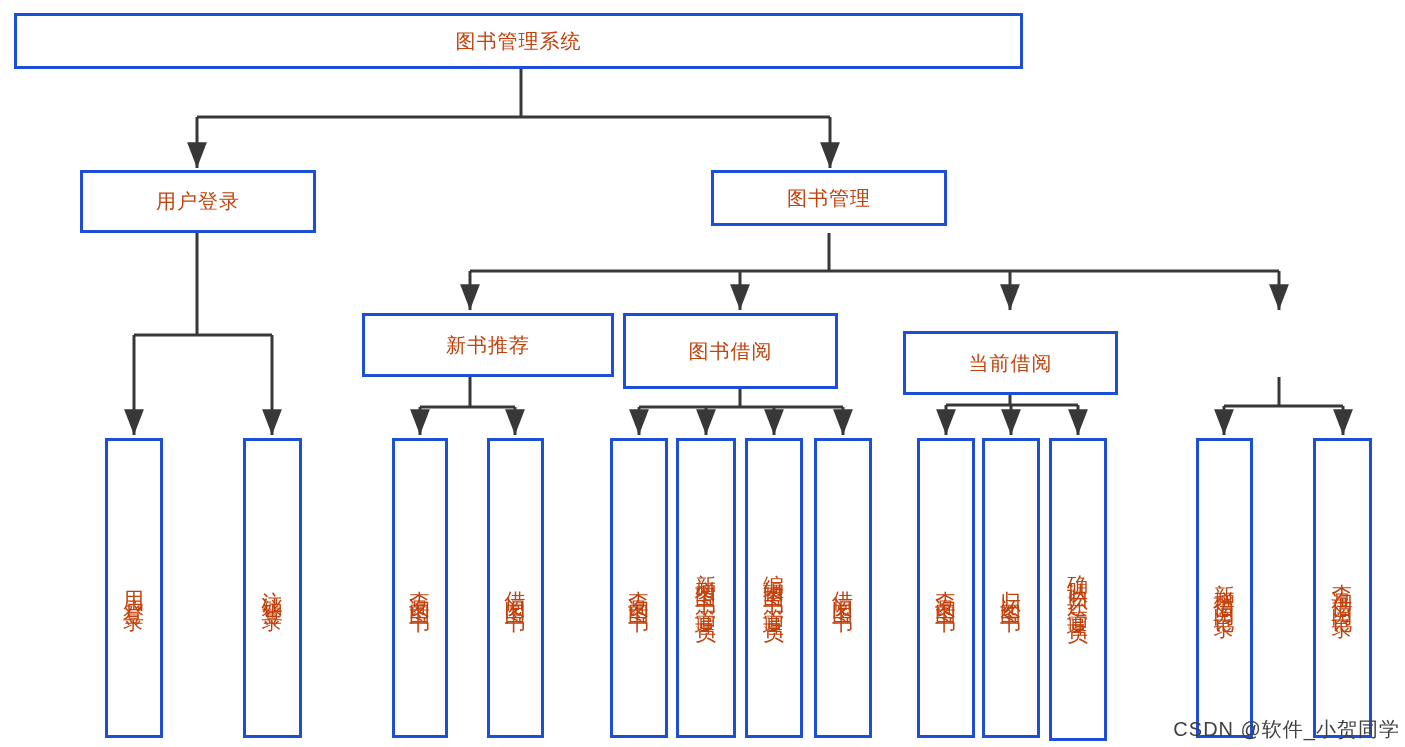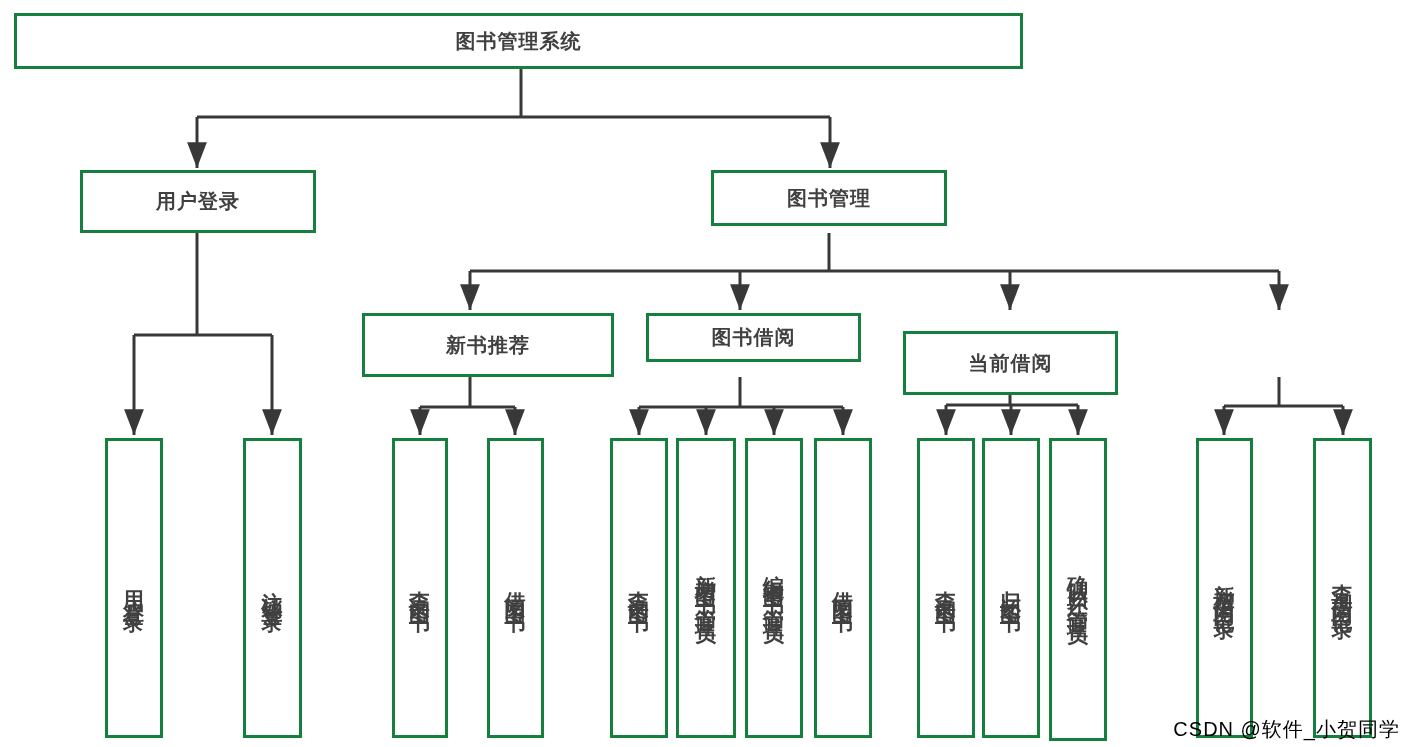--- a/index.html
+++ b/index.html
@@ -1,26 +1,26 @@
 <!DOCTYPE html>
 <html><head>
 <meta charset="utf-8">
 <style>
   html,body{margin:0;padding:0;background:#fff;}
   .stage{position:relative;width:1405px;height:747px;background:#fff;overflow:hidden;
          font-family:"Liberation Sans","DejaVu Sans",sans-serif;}
   .wires{position:absolute;left:0;top:0;}
   .w{fill:none;stroke:#383838;stroke-width:3;}
-  .box{position:absolute;box-sizing:border-box;border:3px solid #15803d;background:#fff;
+  .box{position:absolute;box-sizing:border-box;border:3px solid #1d4ed8;background:#fff;
        display:flex;align-items:center;justify-content:center;
-       color:#404040;font-size:20px;letter-spacing:1px;font-weight:bold;}
+       color:#c2410c;font-size:20px;letter-spacing:1px;}
   .leaf{top:438px;height:300px;}
   .leaf .vtxt{writing-mode:vertical-rl;text-orientation:upright;
               letter-spacing:7px;line-height:1;font-size:21px;}
-  .watermark{position:absolute;right:5px;bottom:4px;font-size:20px;color:#000000;
+  .watermark{position:absolute;right:5px;bottom:4px;font-size:20px;color:#404040;
              letter-spacing:1px;z-index:5;}
 </style>
 </head>
 <body>
 
 <div class="stage">
 
   <svg class="wires" width="1405" height="747">
     <defs>
       <marker id="arw" markerWidth="10" markerHeight="7" refX="8.6" refY="3.3" orient="auto">
@@ -57,21 +57,21 @@
     <path class="w" marker-end="url(#arw)" d="M1224,406 V435"></path>
     <path class="w" marker-end="url(#arw)" d="M1343,406 V435"></path>
   </svg>
 
   <div class="box" style="left:14px;top:13px;width:1009px;height:56px">图书管理系统</div>
 
   <div class="box" style="left:80px;top:170px;width:236px;height:63px">用户登录</div>
   <div class="box" style="left:711px;top:170px;width:236px;height:56px">图书管理</div>
 
   <div class="box" style="left:362px;top:313px;width:252px;height:64px">新书推荐</div>
-  <div class="box" style="left:646px;top:313px;width:215px;height:49px">图书借阅</div>
+  <div class="box" style="left:623px;top:313px;width:215px;height:76px">图书借阅</div>
   <div class="box" style="left:903px;top:331px;width:215px;height:64px">当前借阅</div>
 
   <div class="box leaf" style="left:105px;width:58px">
     <span class="vtxt">用户登录</span>
   </div>
   <div class="box leaf" style="left:243px;width:59px">
     <span class="vtxt">注销登录</span>
   </div>
   <div class="box leaf" style="left:392px;width:56px">
     <span class="vtxt">查询图书</span>

